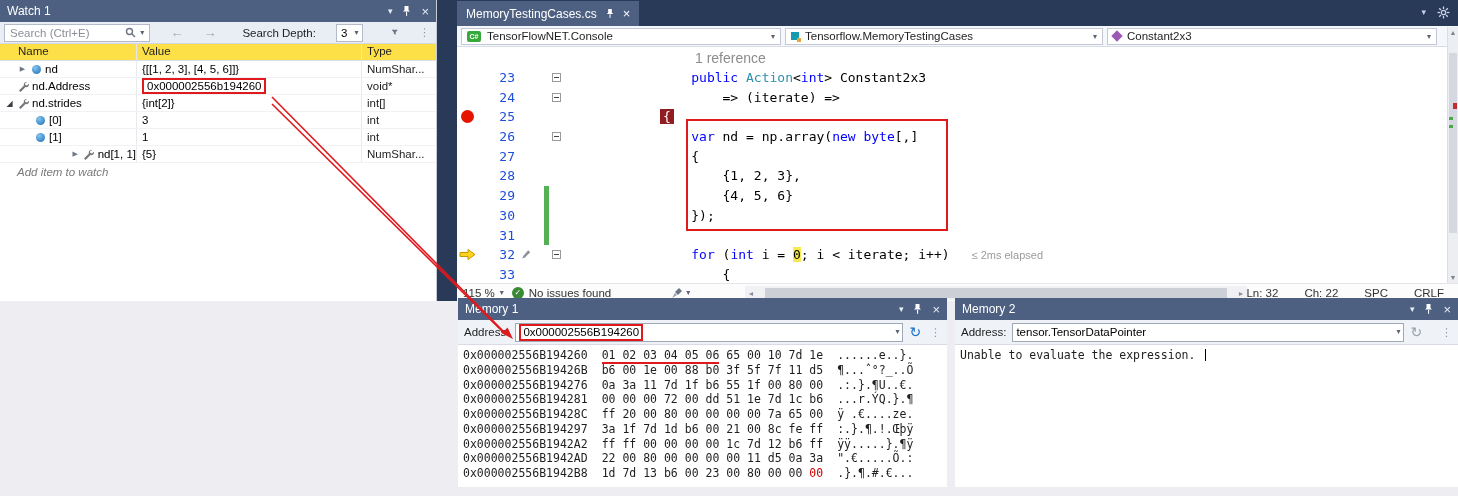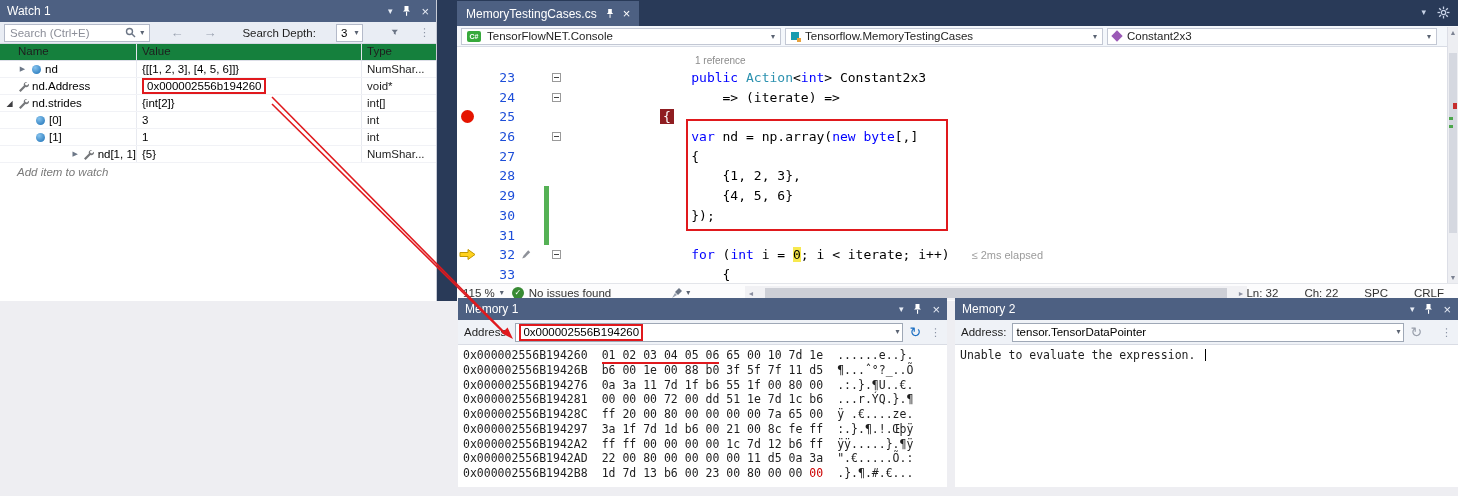--- a/index.html
+++ b/index.html
@@ -19,21 +19,21 @@
   .watch{position:absolute;left:0;top:0;width:437px;height:301px;background:#fff;border-right:1px solid #C7CBD6}
   .wtool{height:22px;background:#E9EDF4;border-bottom:1px solid #D4D8E2;display:flex;align-items:center;padding:0 4px;gap:20px}
   .searchbox{width:226px;height:18px;background:#fff;border:1px solid #B4BAC9;display:flex;align-items:center;padding:0 5px;gap:4px}
   .searchbox .ph{flex:1;font-size:11.5px;color:#8C8F99;white-space:nowrap;overflow:hidden}
   .navarr{color:#9AA2B0;font-size:13px;line-height:1}
   .lbl{font-size:11.5px;color:#1E1E1E;white-space:nowrap}
   .depthbox{width:38px;height:18px;background:#fff;border:1px solid #B4BAC9;display:flex;align-items:center;padding:0 4px;font-size:11.5px}
   .depthbox .v{flex:1}
   .ddw{font-size:8px;color:#5A6372;line-height:1}
   .grip{color:#8B94A5;font-size:11px;margin-left:auto;padding-right:2px}
-  .whead{display:flex;height:17px;background:#15803d;border-bottom:1px solid #DDDFE8;font-size:11.5px;color:#1E1E1E}
+  .whead{display:flex;height:17px;background:#fde047;border-bottom:1px solid #DDDFE8;font-size:11.5px;color:#1E1E1E}
   .whc{padding:1px 5px;border-right:1px solid #E3E5ED;white-space:nowrap;overflow:hidden}
   .whc.n{width:137px;padding-left:18px}.whc.v{width:225px}.whc.t{flex:1;border-right:none}
   .wrow{display:flex;height:17px;font-size:11.5px;border-bottom:1px solid #F1F2F6;align-items:stretch}
   .wc{display:flex;align-items:center;overflow:hidden;white-space:nowrap}
   .wname{width:137px;border-right:1px solid #E8EAF0}
   .wval{width:225px;border-right:1px solid #E8EAF0;padding-left:5px}
   .wtype{flex:1;padding-left:5px;color:#1E1E1E}
   .wexp{width:13px;font-size:7px;color:#6D7888;text-align:center;flex:none}
   .wexp.open{color:#3E3E42;font-size:8px}
   .wic{width:14px;display:flex;justify-content:center;align-items:center;flex:none;margin-right:2px}
@@ -50,21 +50,21 @@
   .combo{height:17px;background:#fff;border:1px solid #C3C8D4;display:flex;align-items:center;font-size:11.5px;padding:0 5px;gap:6px;color:#1E1E1E;white-space:nowrap;overflow:hidden}
   .combo .dd{margin-left:auto;font-size:8px;color:#5A6372}
   .combo.c1{width:320px}.combo.c2{width:318px}.combo.c3{width:330px}
   .ic-proj{width:14px;height:11px;background:#37A93C;border-radius:2px;color:#fff;font-size:7px;font-weight:bold;
     display:flex;align-items:center;justify-content:center;flex:none}
   .ic-class{width:8px;height:8px;background:#179CAF;flex:none;position:relative}
   .ic-class::after{content:"";position:absolute;right:-2px;bottom:-2px;width:4px;height:4px;background:#E8A33D}
   .ic-method{width:8px;height:8px;background:#9B59B6;transform:rotate(45deg);flex:none}
   .codearea{position:relative;height:236px;background:#fff;overflow:hidden;
     font-family:"DejaVu Sans Mono",monospace;font-size:13px;color:#000}
-  .codelens{height:21px;padding-left:238px;font-family:"Liberation Sans",sans-serif;font-size:10px;color:#8C8C8C;
+  .codelens{height:21px;padding-left:238px;font-family:"Liberation Sans",sans-serif;font-size:14px;color:#8C8C8C;
     display:flex;align-items:flex-end;padding-bottom:2px}
   .crow{display:flex;height:19.7px;line-height:19.7px;white-space:pre}
   .cm{width:23px;position:relative;flex:none}
   .bpdot{position:absolute;left:4px;top:3px;width:13px;height:13px;border-radius:50%;background:#E51400}
   .cnum{width:41px;text-align:right;padding-right:6px;color:#1d4ed8;flex:none}
   .cgap{width:23px;flex:none;position:relative}
   .cbar{width:5px;flex:none}
   .cbar.green{background:#55B155}
   .cfold{width:17px;flex:none;position:relative}
   .foldbox{position:absolute;left:3px;top:5px;width:9px;height:9px;border:1px solid #9A9A9A;background:#fff}

